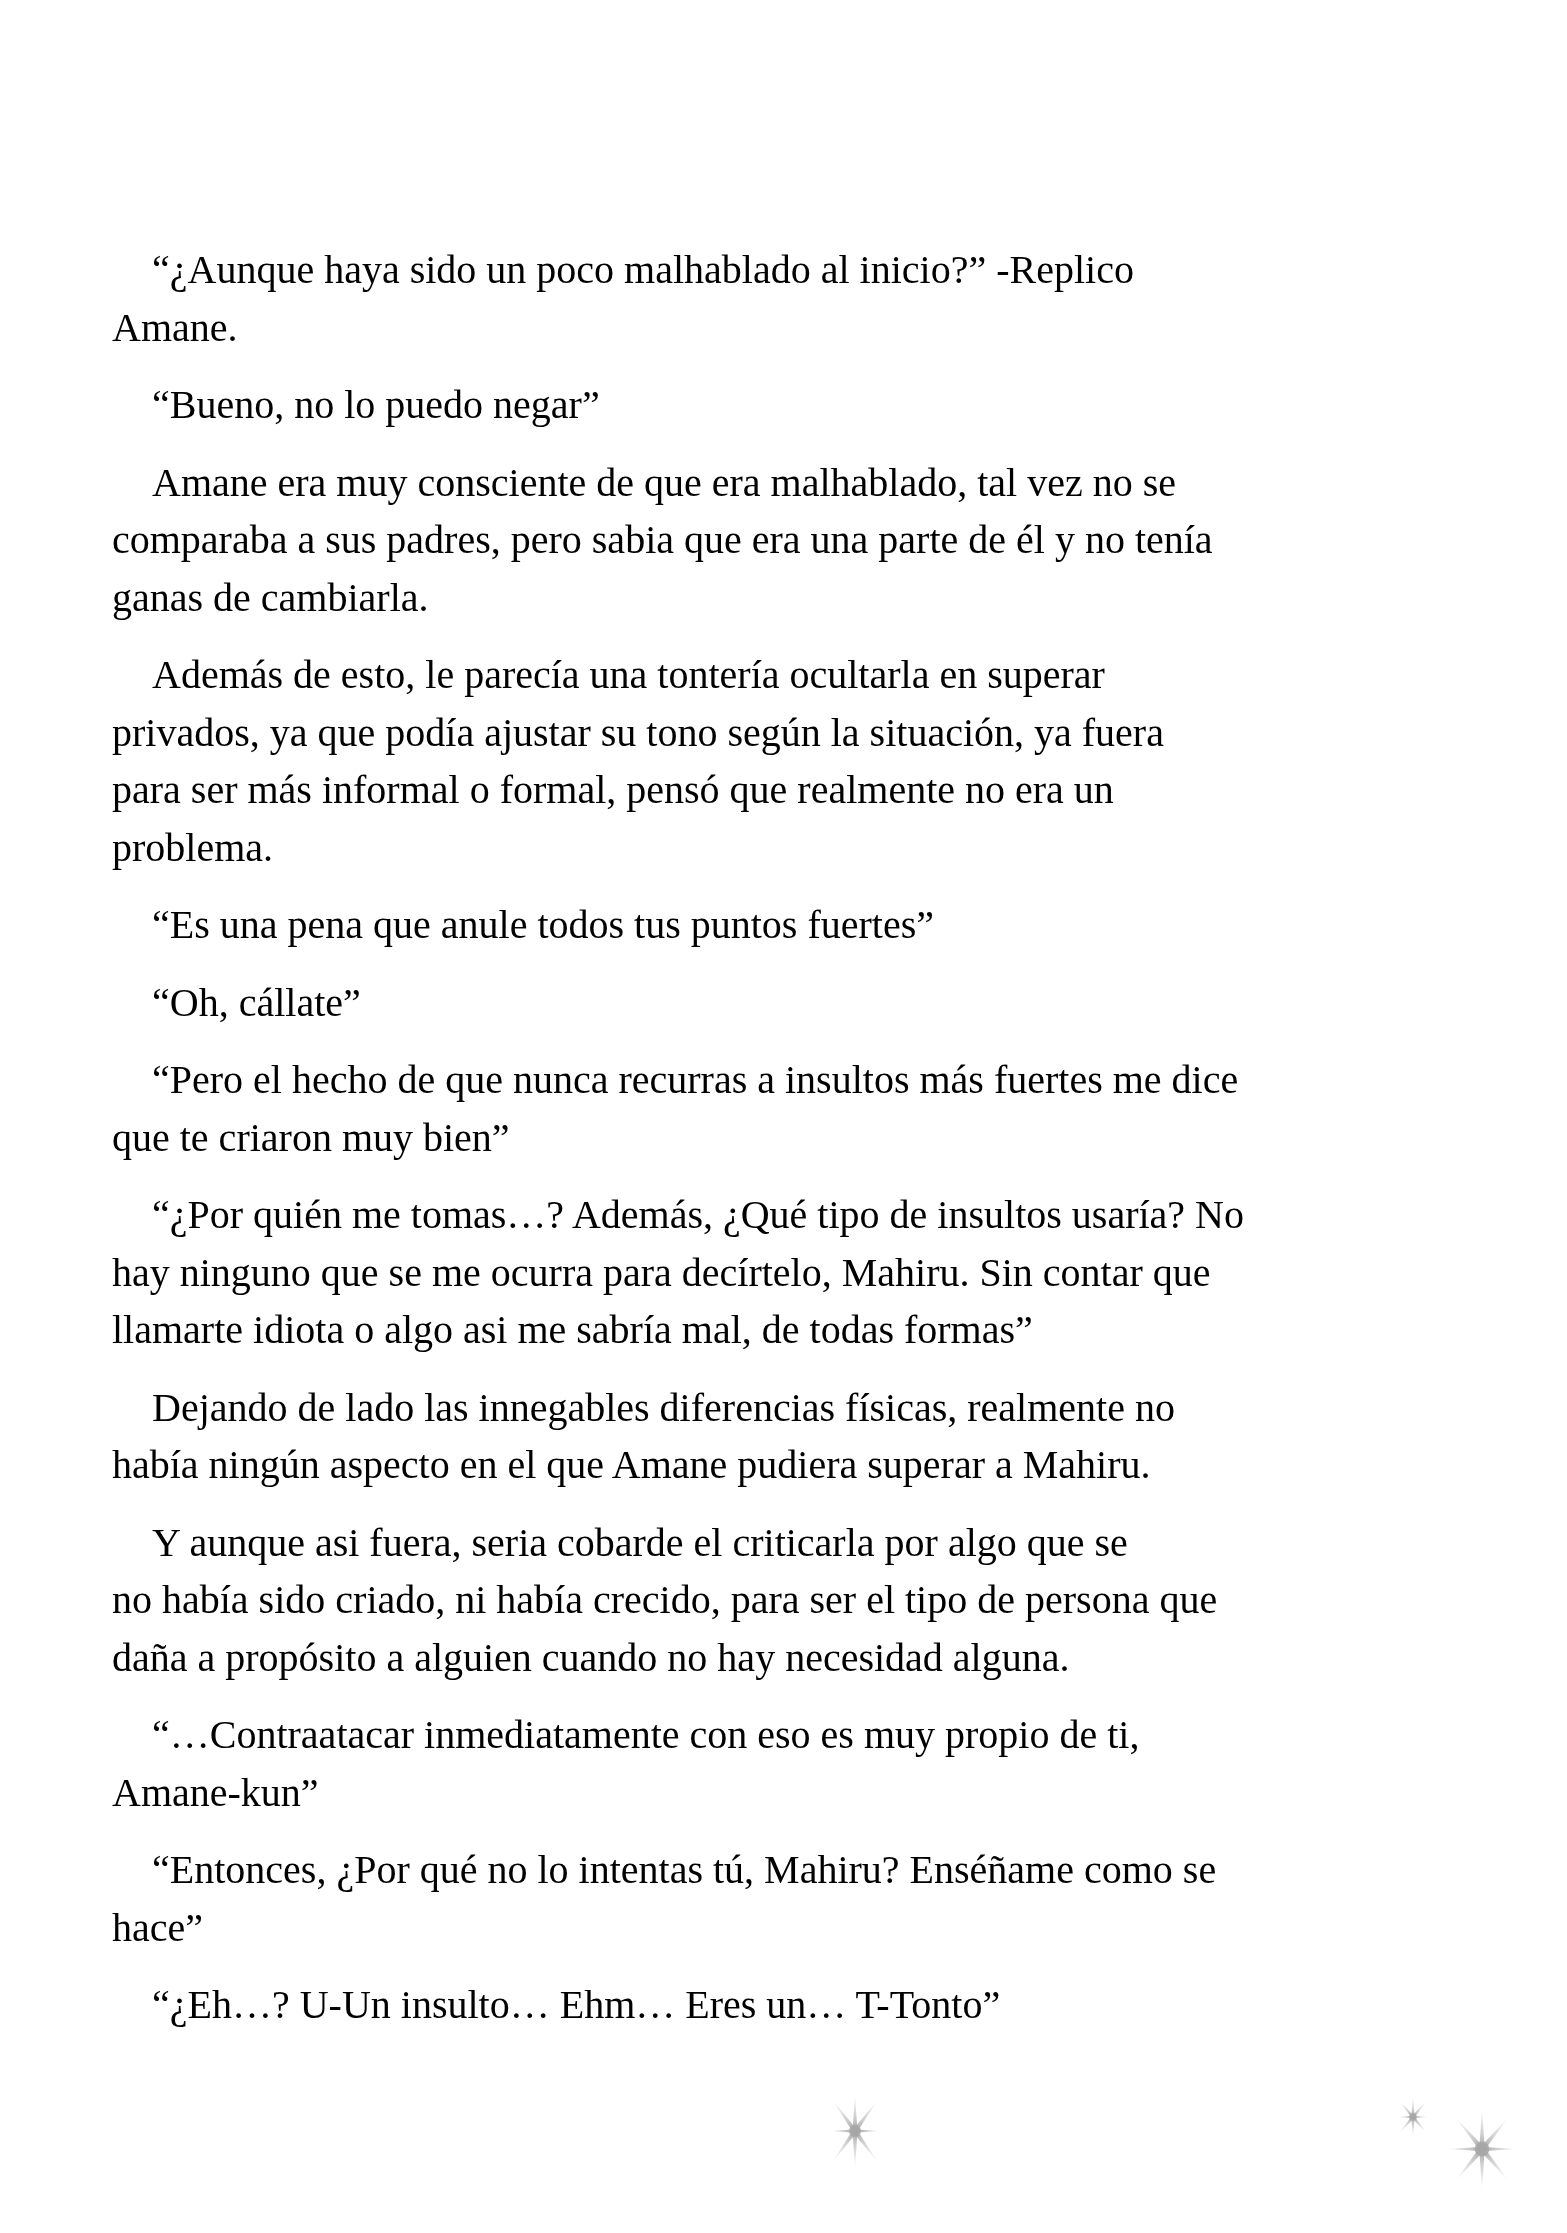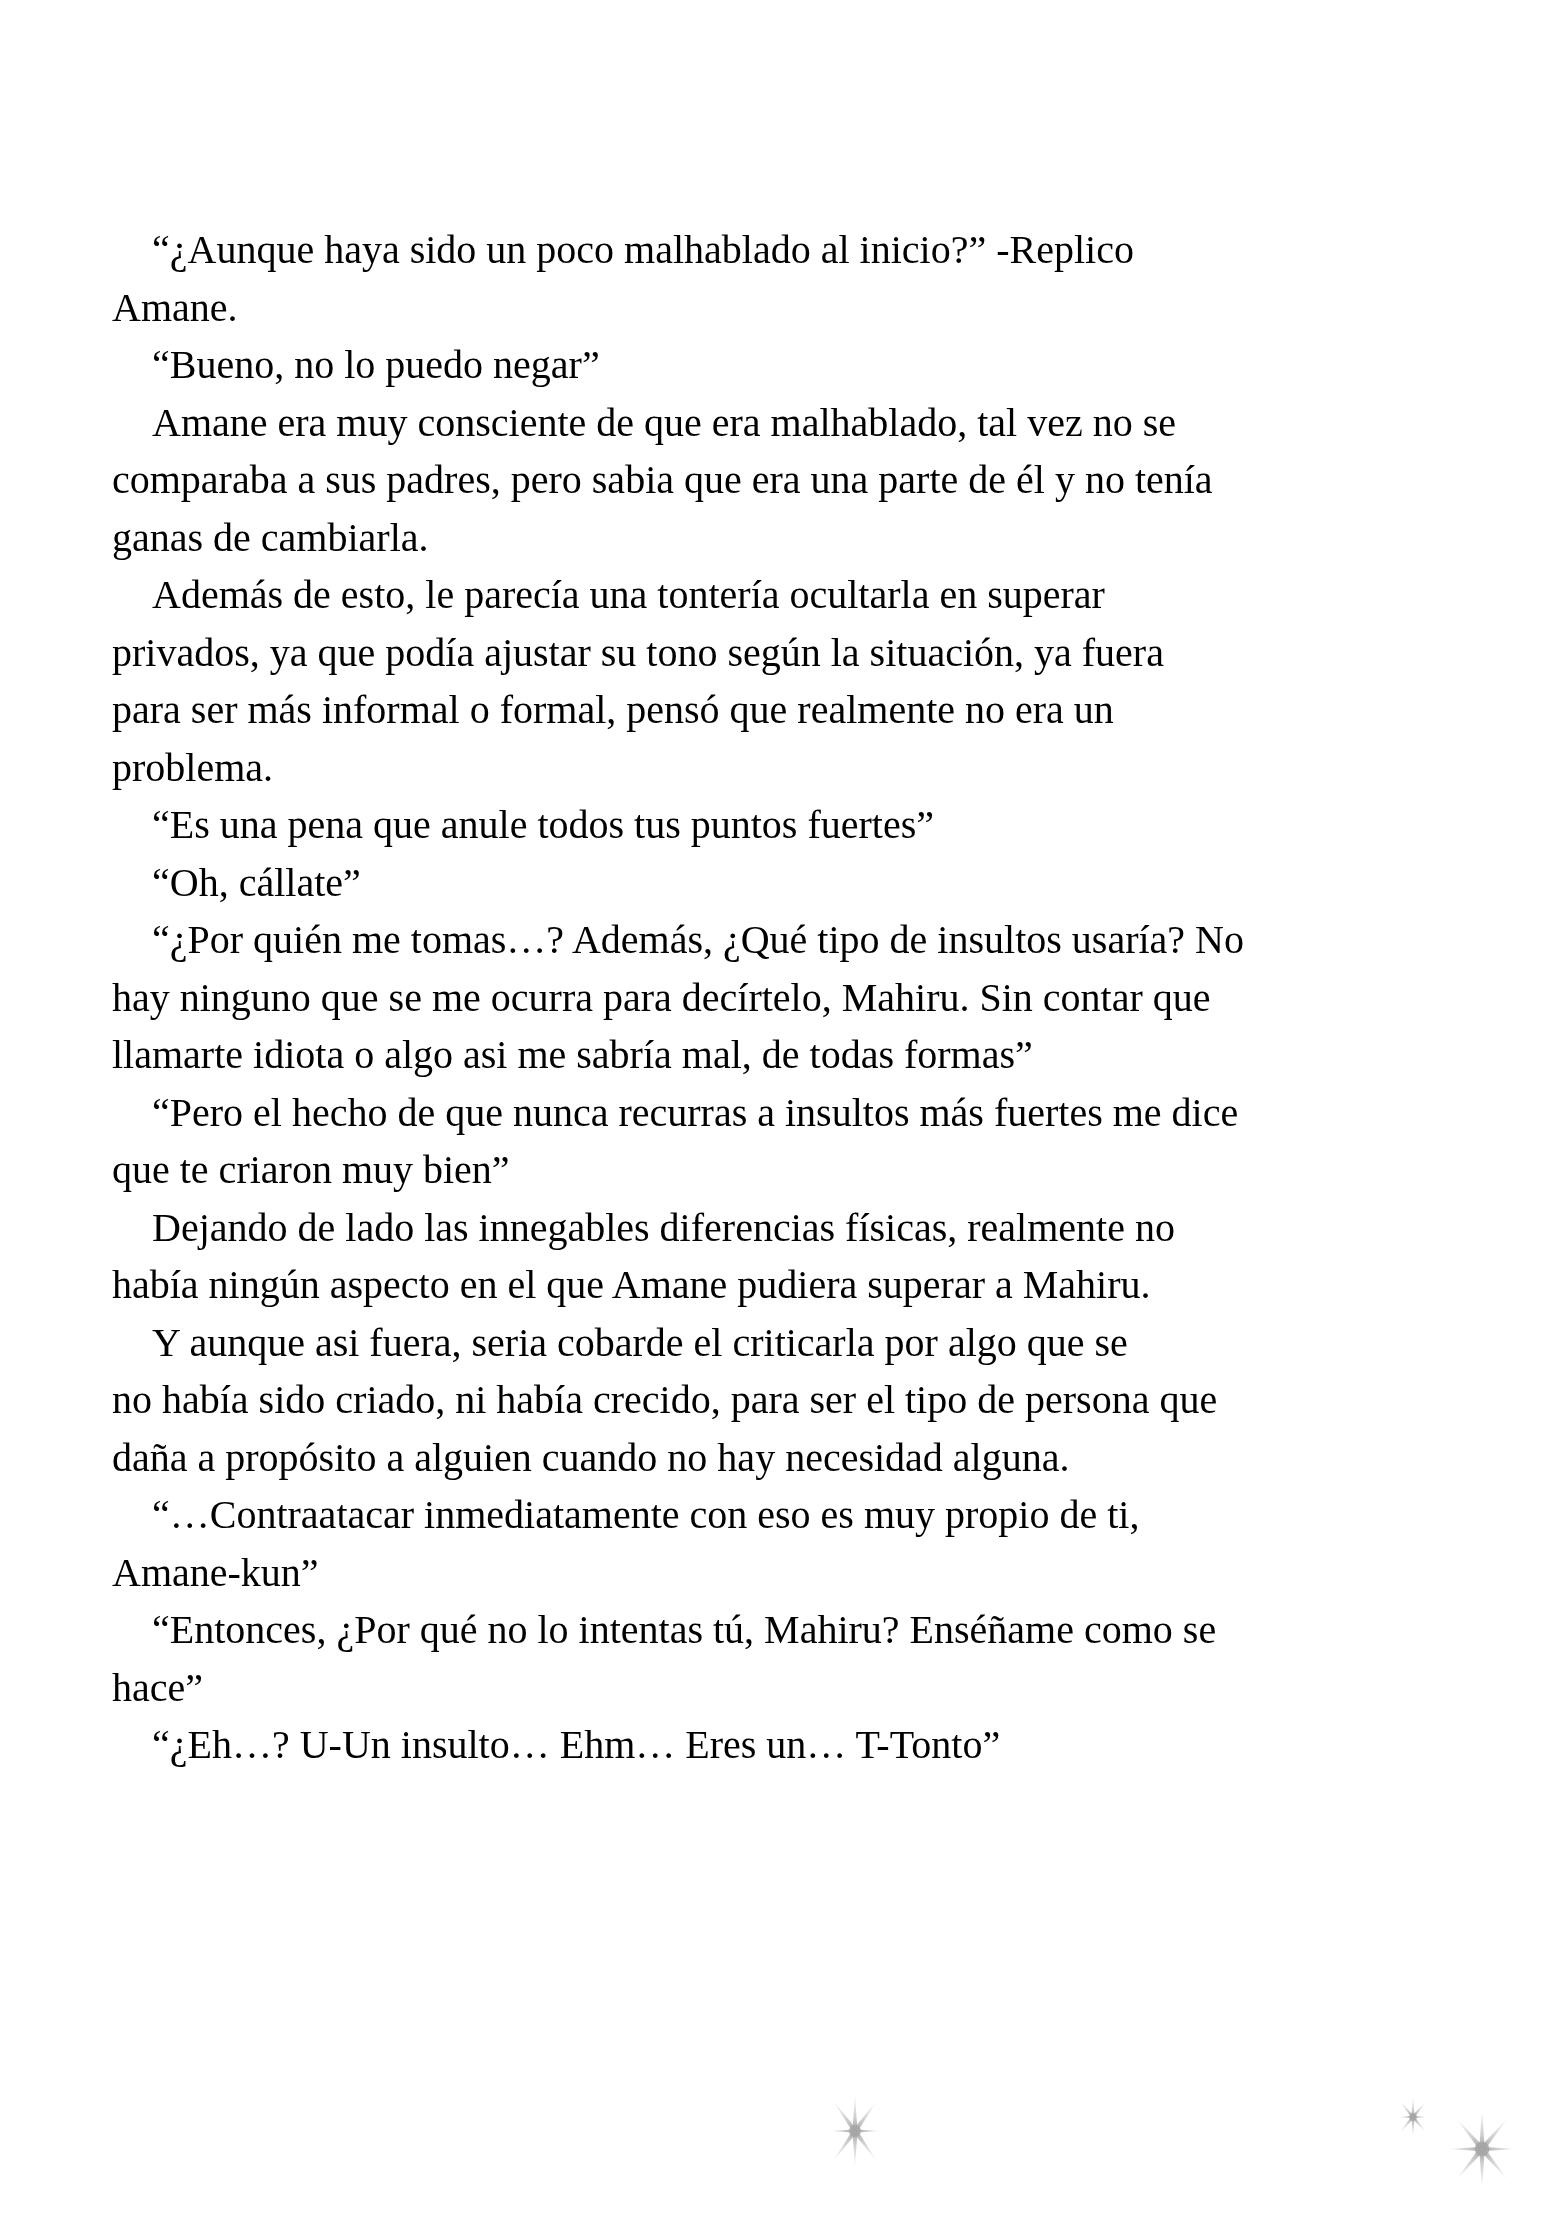--- a/index.html
+++ b/index.html
@@ -24,20 +24,21 @@
     font-size: 40px;
     line-height: 57.5px;
   }
   .paragraph { margin: 0; }
   .line {
     height: 57.5px;
     white-space: pre;
   }
   .line.first {
     padding-left: 40px;
+    margin-top: 20px;
   }
   .sparkle {
     position: absolute;
     pointer-events: none;
   }
   .sparkle-1 { left: 817px; top: 2093px; width: 76px; height: 76px; }
   .sparkle-2 { left: 1392px; top: 2096px; width: 42px; height: 42px; }
   .sparkle-3 { left: 1441px; top: 2108px; width: 82px; height: 82px; }
 </style>
 </head>
@@ -64,27 +65,27 @@
         <div class="line">para ser más informal o formal, pensó que realmente no era un</div>
         <div class="line">problema.</div>
       </div>
       <div class="paragraph">
         <div class="line first">“Es una pena que anule todos tus puntos fuertes”</div>
       </div>
       <div class="paragraph">
         <div class="line first">“Oh, cállate”</div>
       </div>
       <div class="paragraph">
+        <div class="line first">“Pero el hecho de que nunca recurras a insultos más fuertes me dice</div>
+        <div class="line">que te criaron muy bien”</div>
+      </div>
+      <div class="paragraph">
         <div class="line first">“¿Por quién me tomas…? Además, ¿Qué tipo de insultos usaría? No</div>
         <div class="line">hay ninguno que se me ocurra para decírtelo, Mahiru. Sin contar que</div>
         <div class="line">llamarte idiota o algo asi me sabría mal, de todas formas”</div>
-      </div>
-      <div class="paragraph">
-        <div class="line first">“Pero el hecho de que nunca recurras a insultos más fuertes me dice</div>
-        <div class="line">que te criaron muy bien”</div>
       </div>
       <div class="paragraph">
         <div class="line first">Dejando de lado las innegables diferencias físicas, realmente no</div>
         <div class="line">había ningún aspecto en el que Amane pudiera superar a Mahiru.</div>
       </div>
       <div class="paragraph">
         <div class="line first">Y aunque asi fuera, seria cobarde el criticarla por algo que se</div>
         <div class="line">no había sido criado, ni había crecido, para ser el tipo de persona que</div>
         <div class="line">daña a propósito a alguien cuando no hay necesidad alguna.</div>
       </div>

